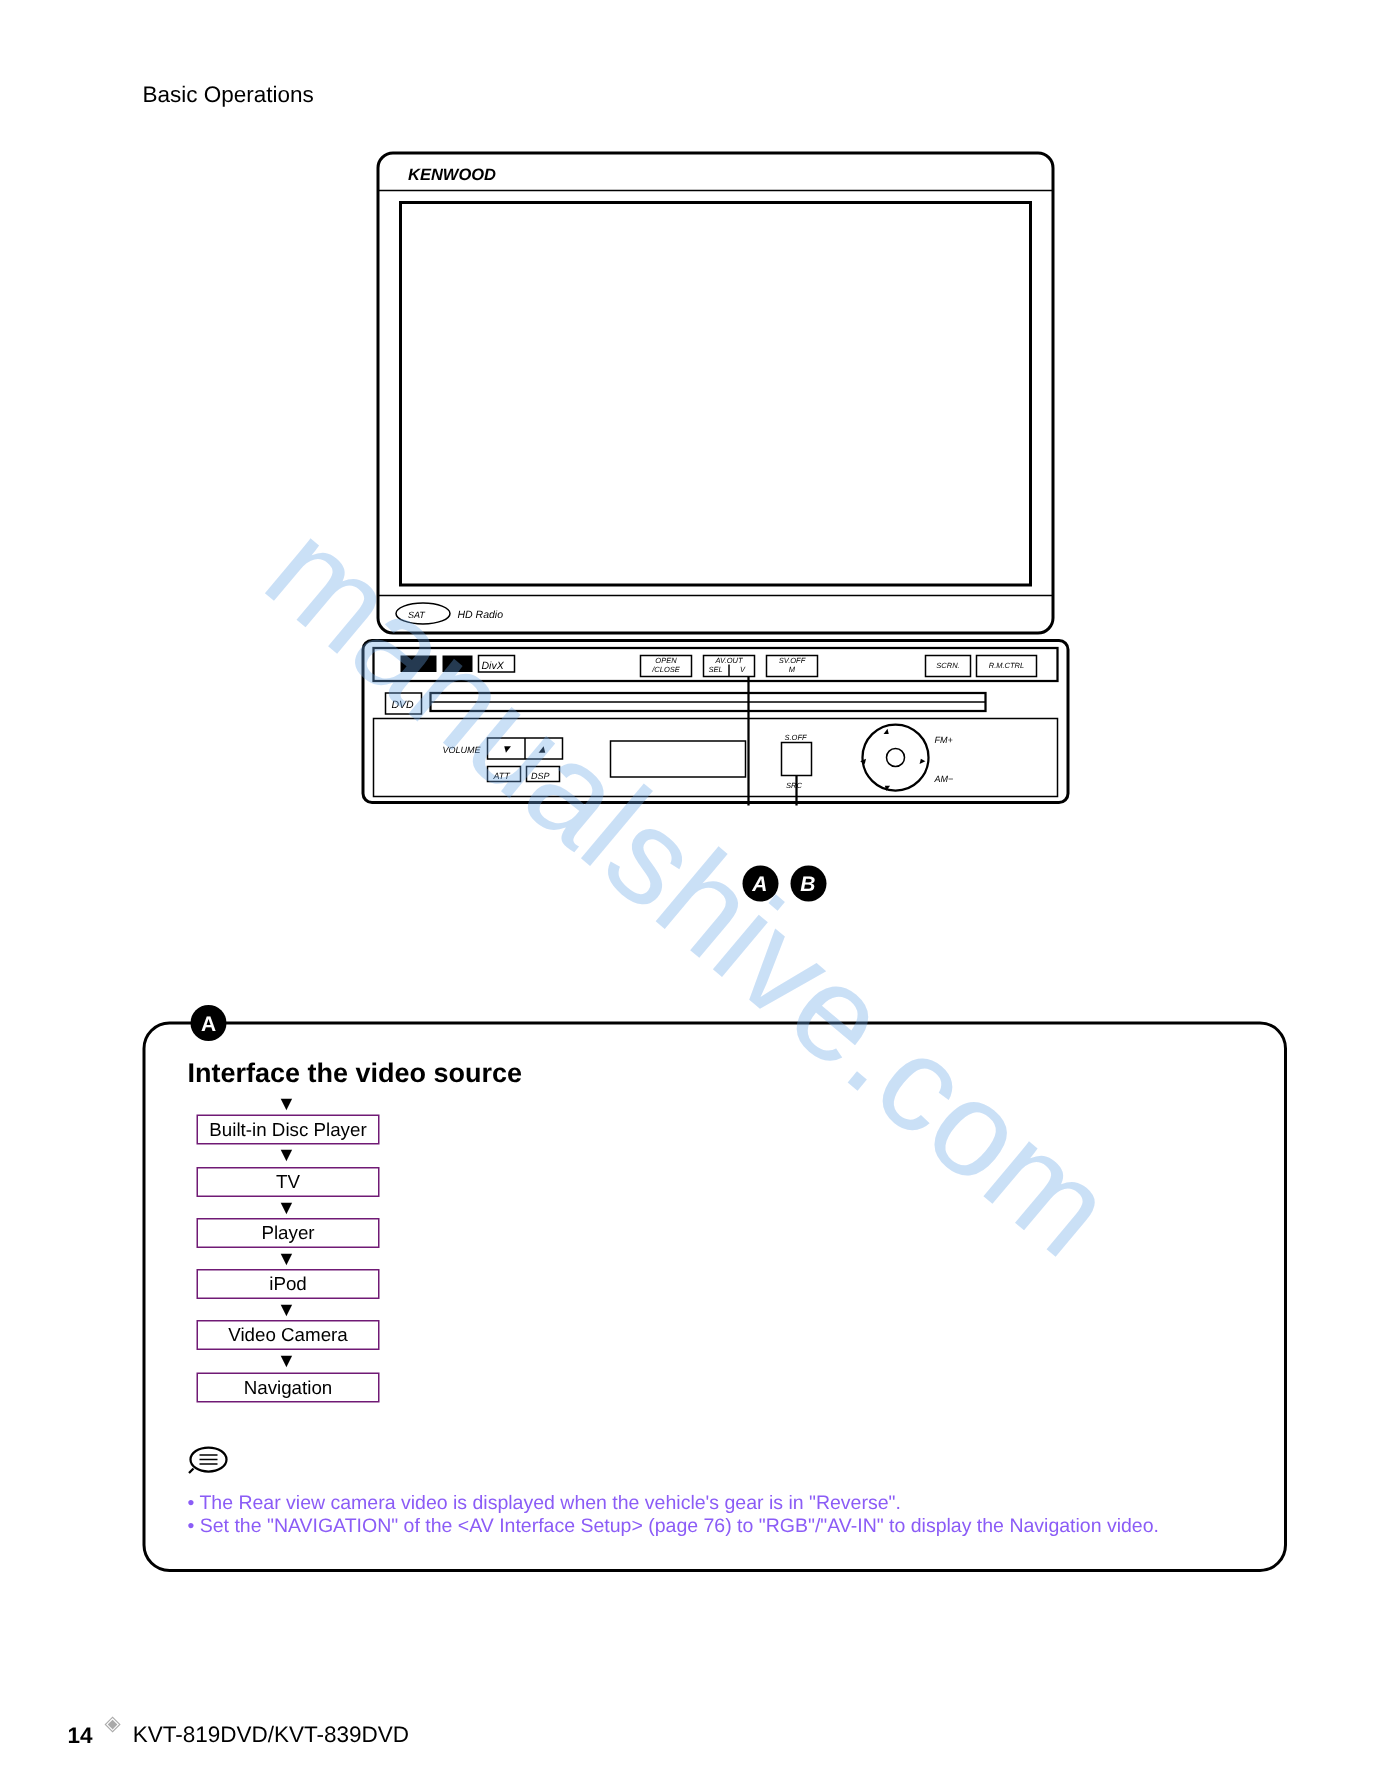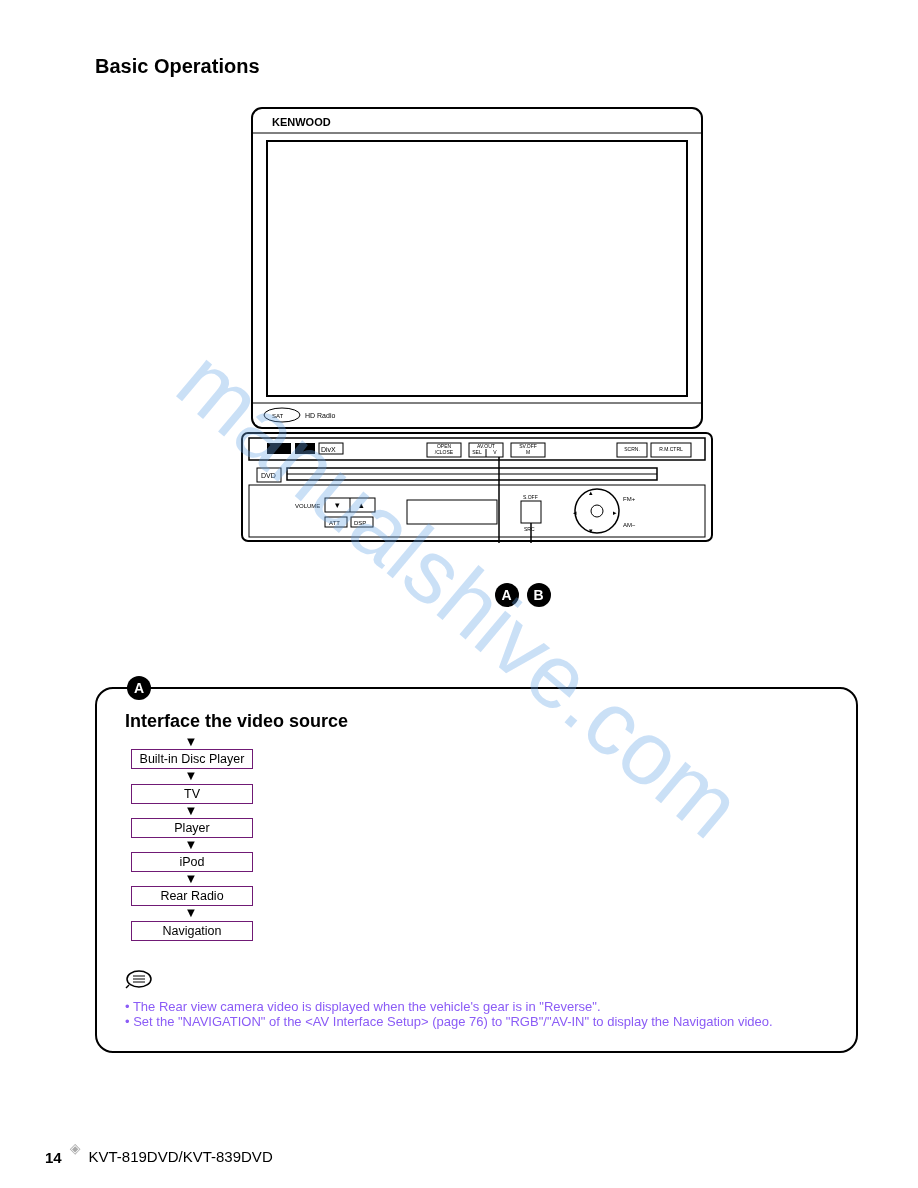--- a/index.html
+++ b/index.html
@@ -12,27 +12,28 @@
     height: 1188px;
     position: relative;
   }
   .page {
     padding: 55px 60px 30px 95px;
     box-sizing: border-box;
     position: relative;
     height: 100%;
   }
   .section-title {
-    font-weight: bold;
-    font-size: 20px;
+    font-weight: normal;
+    font-size: 15px;
   }
   .device-illustration {
     margin: 25px auto 0 auto;
     width: 480px;
     position: relative;
+    font-style: italic;
   }
   .device-svg-wrap {
     width: 480px;
     height: 440px;
   }
   .callout-badge {
     width: 24px;
     height: 24px;
     background: #000;
     color: #fff;
@@ -254,21 +255,21 @@
       <div class="flow-col">
         <div class="flow-arrow">▼</div>
         <div class="flow-box">Built-in Disc Player</div>
         <div class="flow-arrow">▼</div>
         <div class="flow-box">TV</div>
         <div class="flow-arrow">▼</div>
         <div class="flow-box">Player</div>
         <div class="flow-arrow">▼</div>
         <div class="flow-box">iPod</div>
         <div class="flow-arrow">▼</div>
-        <div class="flow-box">Rear Radio</div>
+        <div class="flow-box">Video Camera</div>
         <div class="flow-arrow">▼</div>
         <div class="flow-box">Navigation</div>
       </div>
 
 
       <div class="note-icon">
         <svg width="28" height="20" viewBox="0 0 28 20">
           <ellipse cx="14" cy="10" rx="12" ry="8" fill="none" stroke="#000" stroke-width="1.5"></ellipse>
           <path d="M4 16 L1 19" stroke="#000" stroke-width="1.5"></path>
           <line x1="8" y1="7" x2="20" y2="7" stroke="#000"></line>

